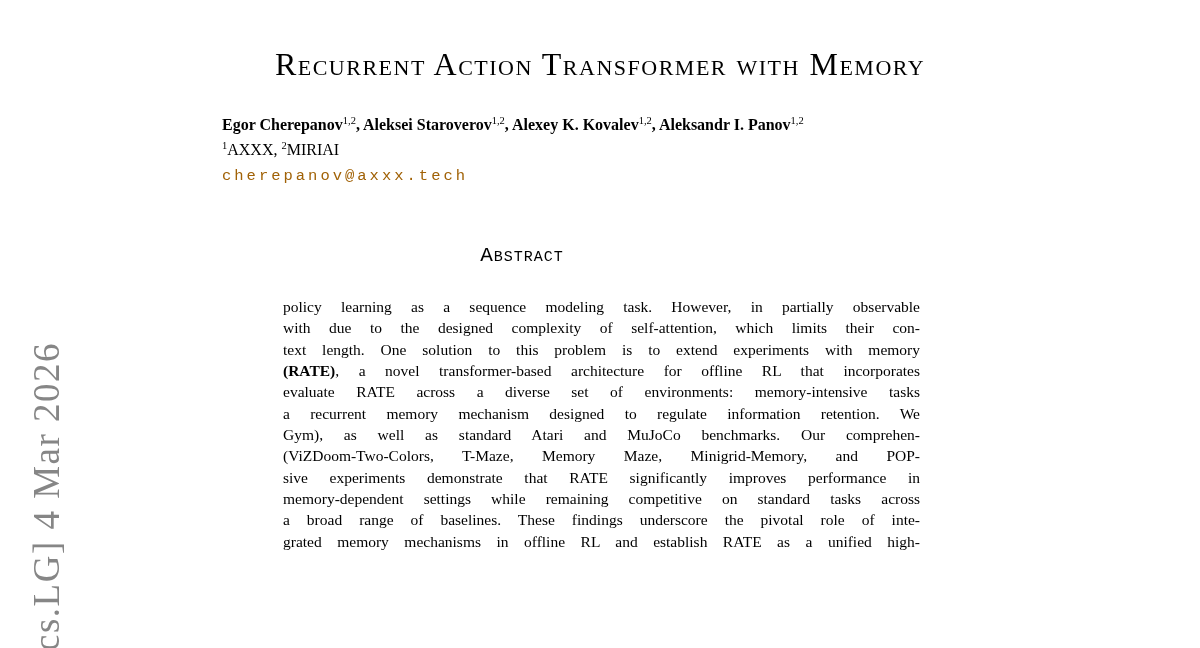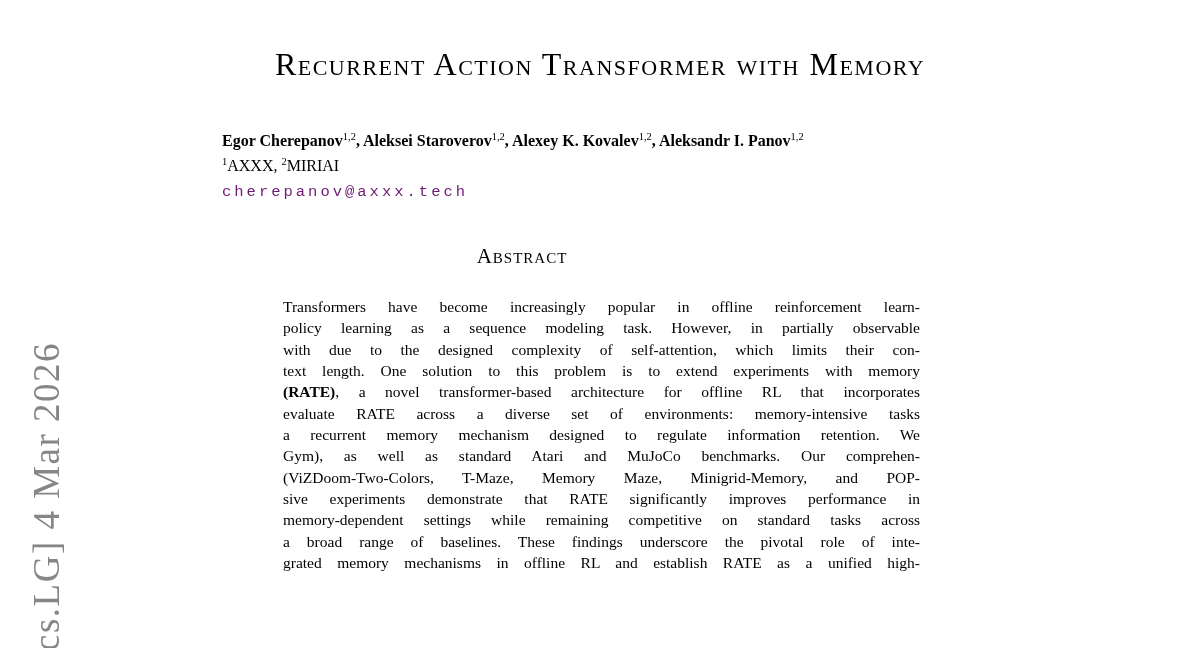--- a/index.html
+++ b/index.html
@@ -36,42 +36,43 @@
     letter-spacing: 1.5px;
     line-height: 1.1;
   }
   .authors-block {
     position: absolute;
     left: 222px;
     top: 112px;
     font-size: 16px;
     line-height: 25px;
   }
-  .authors-line { font-weight: bold; margin-top: 16px; }
+  .authors-line { font-weight: bold; }
   .authors-line sup, .affil-line sup {
     font-weight: normal;
     font-size: 10.5px;
     line-height: 0;
   }
   .email-line {
     font-family: "Liberation Mono", "DejaVu Sans Mono", monospace;
     font-size: 15.5px;
     letter-spacing: 3px;
-    color: #701a75;
+    color: #a16207;
     margin-top: 2px;
   }
   .abstract-heading {
     position: absolute;
     top: 244px;
     left: 0;
     width: 1044px;
     text-align: center;
     font-variant: small-caps;
     font-size: 21px;
     letter-spacing: 1px;
+    font-family: Liberation Mono, monospace;
   }
   .abstract-body {
     position: absolute;
     left: 283px;
     top: 296px;
     width: 637px;
     font-size: 15.5px;
     line-height: 21.35px;
   }
   .abs-line {
@@ -91,21 +92,20 @@
 
   <div class="authors-block">
     <div class="authors-line"><span>Egor Cherepanov</span><sup>1,2</sup>, <span>Aleksei Staroverov</span><sup>1,2</sup>, <span>Alexey K. Kovalev</span><sup>1,2</sup>, <span>Aleksandr I. Panov</span><sup>1,2</sup></div>
     <div class="affil-line"><sup>1</sup><span>AXXX</span>, <sup>2</sup><span>MIRIAI</span></div>
     <div class="email-line">cherepanov@axxx.tech</div>
   </div>
 
   <div class="abstract-heading">Abstract</div>
 
   <div class="abstract-body">
-      <div class="abs-line"><span>Transformers have become increasingly popular in offline reinforcement learn-</span></div>
       <div class="abs-line"><span>policy learning as a sequence modeling task. However, in partially observable</span></div>
       <div class="abs-line"><span>with due to the designed complexity of self-attention, which limits their con-</span></div>
       <div class="abs-line"><span>text length. One solution to this problem is to extend experiments with memory</span></div>
       <div class="abs-line"><span class="b">(RATE)</span><span>, a novel transformer-based architecture for offline RL that incorporates</span></div>
       <div class="abs-line"><span>evaluate RATE across a diverse set of environments: memory-intensive tasks</span></div>
       <div class="abs-line"><span>a recurrent memory mechanism designed to regulate information retention. We</span></div>
       <div class="abs-line"><span>Gym), as well as standard Atari and MuJoCo benchmarks. Our comprehen-</span></div>
       <div class="abs-line"><span>(ViZDoom-Two-Colors, T-Maze, Memory Maze, Minigrid-Memory, and POP-</span></div>
       <div class="abs-line"><span>sive experiments demonstrate that RATE significantly improves performance in</span></div>
       <div class="abs-line"><span>memory-dependent settings while remaining competitive on standard tasks across</span></div>

